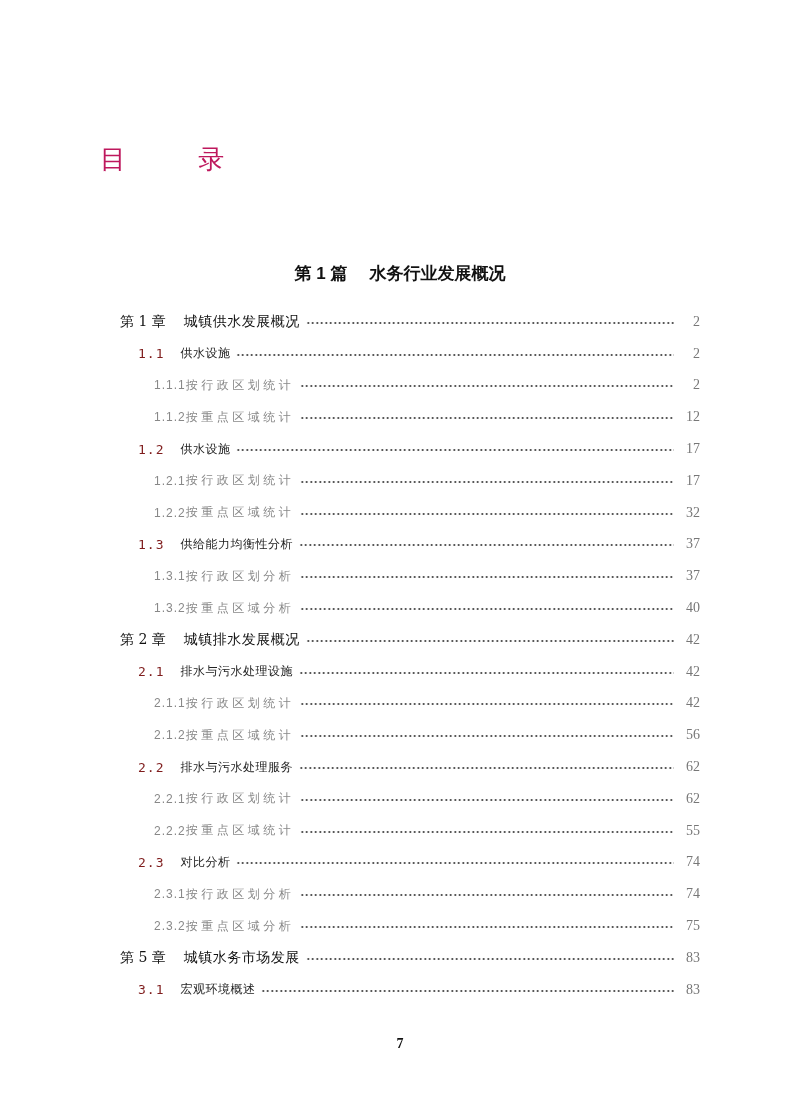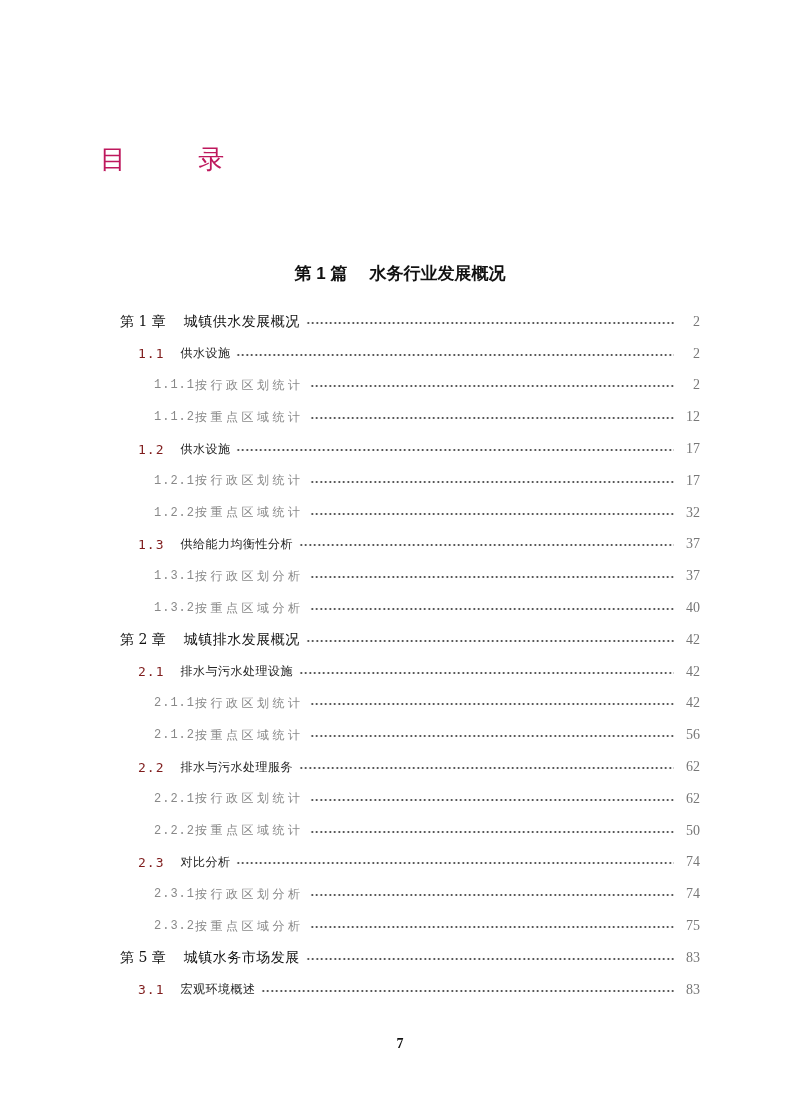--- a/index.html
+++ b/index.html
@@ -79,21 +79,21 @@
     .lvl-1 .num { font-size: 14px; color: #111; font-family: "DejaVu Serif", serif; }
     .lvl-1 .title { font-size: 14px; color: #111; margin-left: 18px; letter-spacing: 0.5px; }
 
     
     .lvl-2 { padding-left: 18px; }
     .lvl-2 .num { font-size: 13px; color: #7f1d1d; font-family: "DejaVu Sans Mono", monospace; letter-spacing: 1px; }
     .lvl-2 .title { font-size: 12px; color: #222; margin-left: 16px; letter-spacing: 0.5px; }
 
     
     .lvl-3 { padding-left: 34px; }
-    .lvl-3 .num { font-size: 12px; color: #888; font-family: Liberation Mono, monospace; letter-spacing: 1px; }
+    .lvl-3 .num { font-size: 12px; color: #888; font-family: Liberation Sans, sans-serif; letter-spacing: 1px; }
     .lvl-3 .title { font-size: 12px; color: #888; letter-spacing: 3.5px; }
 
     .page-number {
       position: absolute;
       left: 0;
       width: 800px;
       top: 1036px;
       text-align: center;
       font-size: 14px;
       font-weight: bold;
@@ -204,21 +204,21 @@
     <div class="toc-row lvl-3">
       <span class="num">2.2.1</span>
       <span class="title">按行政区划统计</span>
       <span class="leader"></span>
       <span class="page">62</span>
     </div>
     <div class="toc-row lvl-3">
       <span class="num">2.2.2</span>
       <span class="title">按重点区域统计</span>
       <span class="leader"></span>
-      <span class="page">50</span>
+      <span class="page">55</span>
     </div>
     <div class="toc-row lvl-2">
       <span class="num">2.3</span>
       <span class="title">对比分析</span>
       <span class="leader"></span>
       <span class="page">74</span>
     </div>
     <div class="toc-row lvl-3">
       <span class="num">2.3.1</span>
       <span class="title">按行政区划分析</span>

